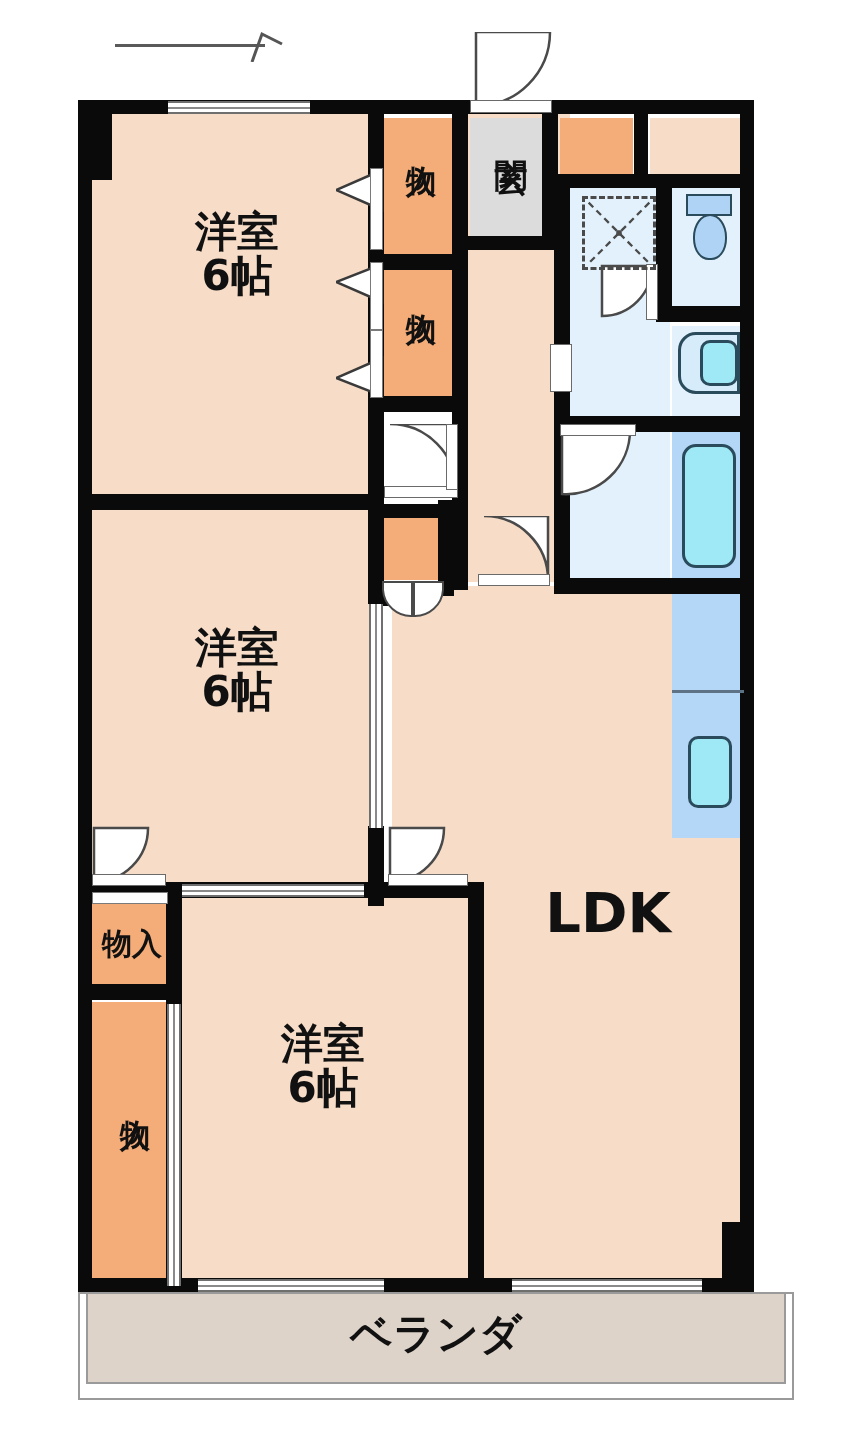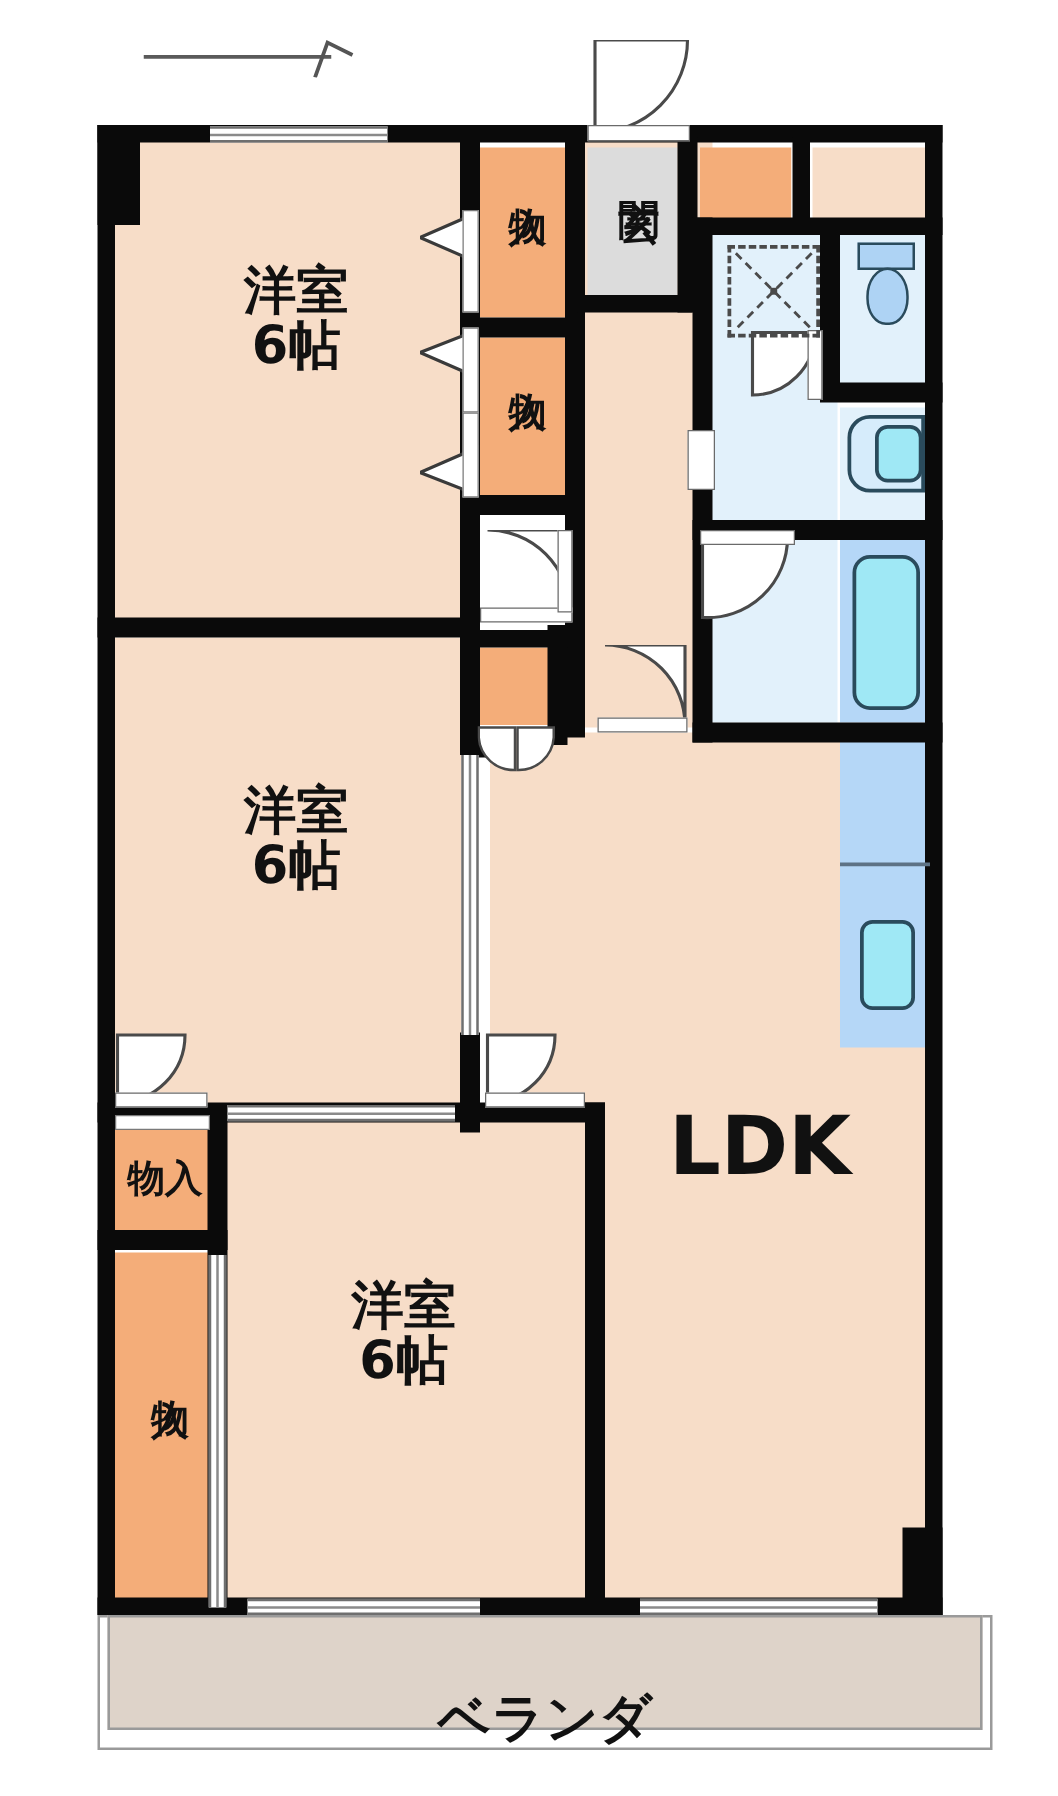--- a/index.html
+++ b/index.html
@@ -33,21 +33,21 @@
     position: absolute;
     font-family: "DejaVu Sans", "Liberation Sans", sans-serif;
     font-weight: bold;
     color: #111111;
     line-height: 1.04;
     text-align: center;
     white-space: pre-line;
     letter-spacing: 0px;
   }
   .lbl-room   { font-size: 42px; }
-  .lbl-ldk    { font-size: 65px; }
+  .lbl-ldk    { font-size: 56px; }
   .lbl-closet { font-size: 30px; }
   .lbl-closet-v {
     font-size: 30px;
     writing-mode: vertical-rl;
     text-orientation: upright;
     line-height: 1.0;
   }
   .lbl-genkan {
     font-size: 33px;
     writing-mode: vertical-rl;
@@ -338,15 +338,15 @@
   <div class="lbl lbl-closet-v" style="left:402px; top:142px; width:34px;"><span>物入</span></div>
 
   <div class="lbl lbl-closet-v" style="left:402px; top:290px; width:34px;"><span>物入</span></div>
 
   <div class="lbl lbl-closet" style="left:92px; top:928px; width:80px;"><span>物入</span></div>
 
   <div class="lbl lbl-closet-v" style="left:114px; top:1096px; width:36px;"><span>物入</span></div>
 
   <div class="veranda-outer" style="left:78px; top:1292px; width:716px; height:108px;"></div>
   <div class="veranda-inner" style="left:86px; top:1292px; width:700px; height:92px;"></div>
-  <div class="lbl lbl-veranda" style="left:286px; top:1312px; width:300px;margin-top:41px;"><span>ベランダ</span></div>
+  <div class="lbl lbl-veranda" style="left:286px; top:1312px; width:300px;"><span>ベランダ</span></div>
 
 </div>
 
 </body></html>

